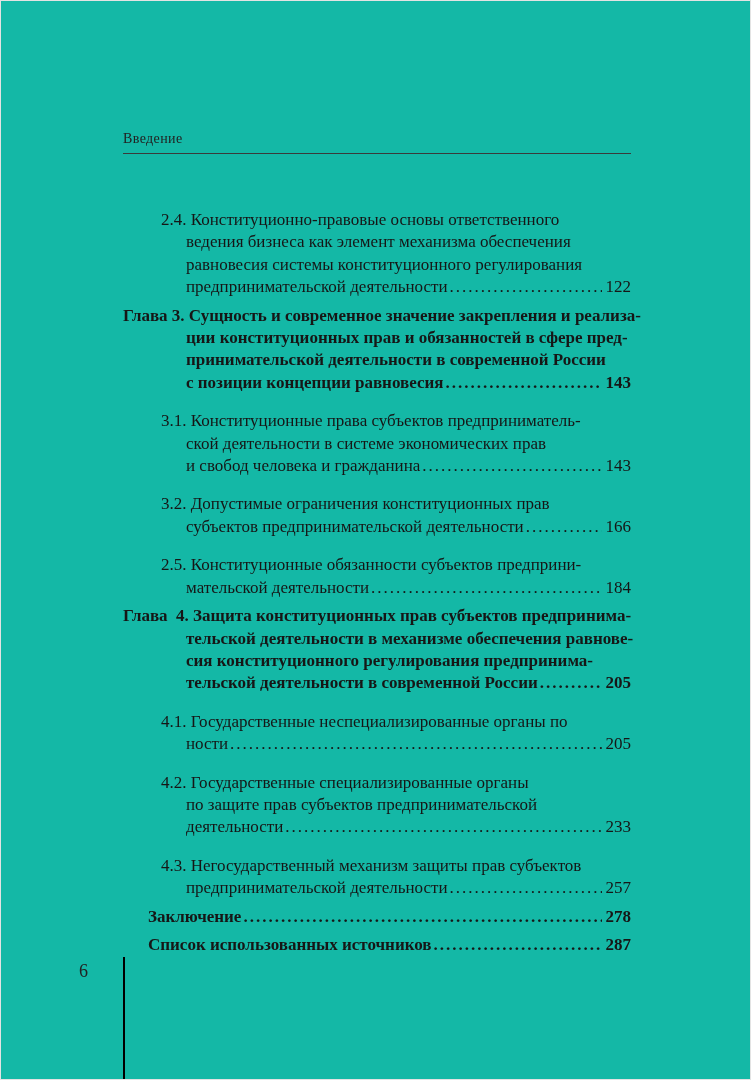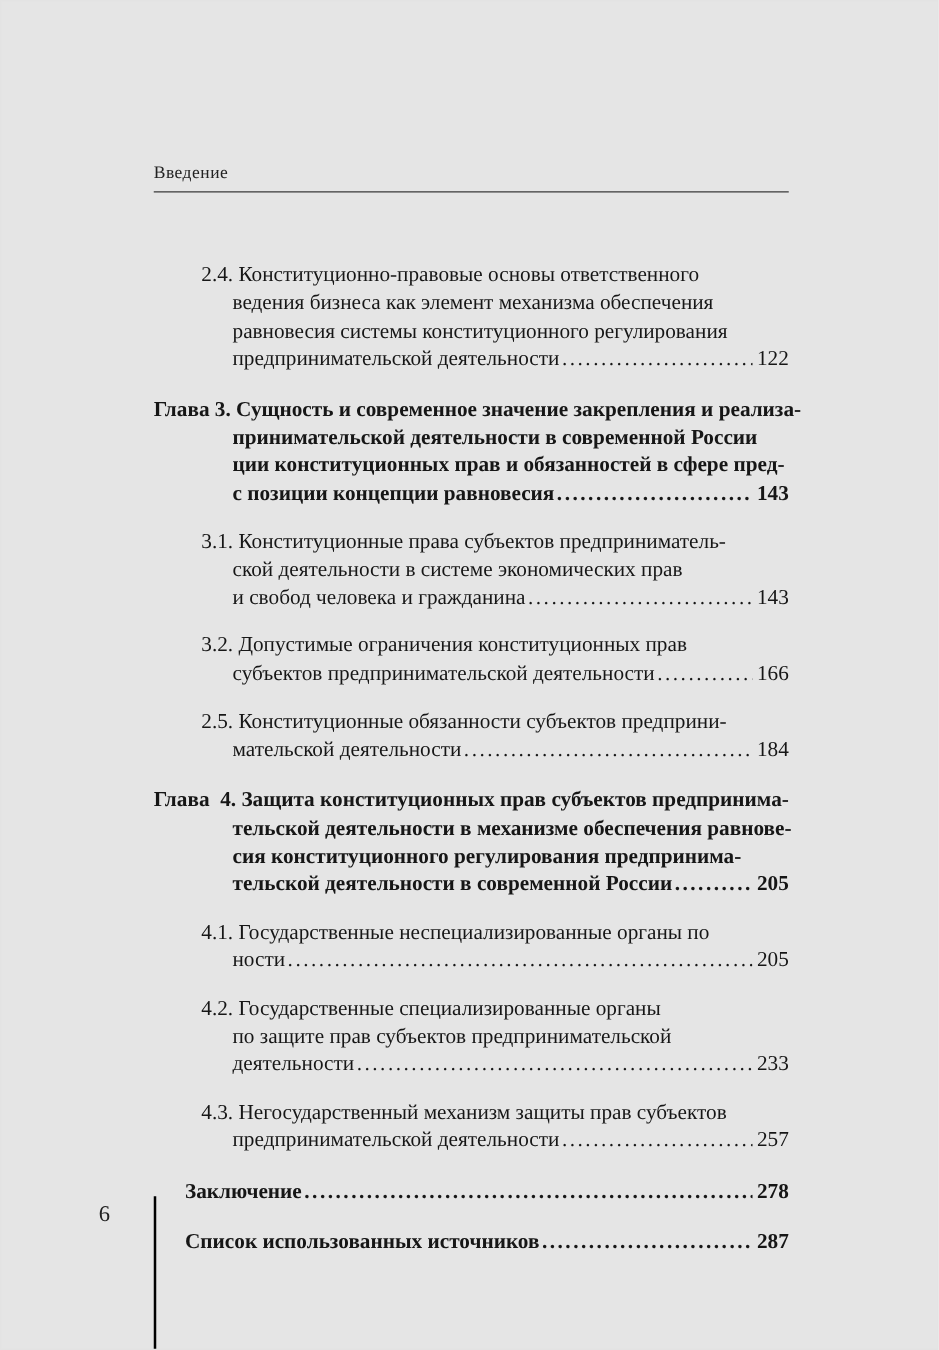--- a/index.html
+++ b/index.html
@@ -4,21 +4,21 @@
 <style>
   html, body {
     margin: 0;
     padding: 0;
     background: #ffffff;
   }
   .page {
     position: relative;
     width: 751px;
     height: 1080px;
-    background: #e5e5e5;
+    background: #14b8a6;
     box-sizing: border-box;
     border: 1px solid #e3e3e3;
     overflow: hidden;
     font-family: "Liberation Serif", "DejaVu Serif", serif;
     color: #161616;
   }
   .running-header {
     position: absolute;
     left: 122px;
     top: 130px;
@@ -36,21 +36,21 @@
     background: #3a3a3a;
   }
   .toc {
     position: absolute;
     left: 122px;
     top: 192px;
     width: 508px;
     font-size: 17px;
     line-height: 22.4px;
   }
-  .toc-entry.gap { margin-top: 18px; }
+  .toc-entry.gap { margin-top: 6px; }
   .toc-entry.chapter, .toc-entry.tail { font-weight: bold; }
   .toc-line { white-space: pre; }
   .toc-entry.chapter .toc-line.first { padding-left: 0; }
   .toc-entry.section .toc-line.first { padding-left: 38px; margin-top: 16px; }
   .toc-entry.tail .toc-line.first { padding-left: 25px; }
   .toc-line.cont { padding-left: 63px; }
   .toc-line.last { display: flex; }
   .line-text { flex: none; white-space: pre; }
   .leader {
     flex: 1 1 auto;
@@ -88,22 +88,22 @@
 
   <div class="toc">
       <div class="toc-entry section">
         <div class="toc-line first"><span class="line-text">2.4. Конституционно-правовые основы ответственного</span></div>
         <div class="toc-line cont"><span class="line-text">ведения бизнеса как элемент механизма обеспечения</span></div>
         <div class="toc-line cont"><span class="line-text">равновесия системы конституционного регулирования</span></div>
         <div class="toc-line cont last"><span class="line-text">предпринимательской деятельности</span><span class="leader"></span><span class="page-num">122</span></div>
       </div>
       <div class="toc-entry chapter gap">
         <div class="toc-line first"><span class="line-text">Глава 3. Сущность и современное значение закрепления и реализа-</span></div>
+        <div class="toc-line cont"><span class="line-text">ции конституционных прав и обязанностей в сфере пред-</span></div>
         <div class="toc-line cont"><span class="line-text">принимательской деятельности в современной России</span></div>
-        <div class="toc-line cont"><span class="line-text">ции конституционных прав и обязанностей в сфере пред-</span></div>
         <div class="toc-line cont last"><span class="line-text">с позиции концепции равновесия</span><span class="leader"></span><span class="page-num">143</span></div>
       </div>
       <div class="toc-entry section">
         <div class="toc-line first"><span class="line-text">3.1. Конституционные права субъектов предприниматель-</span></div>
         <div class="toc-line cont"><span class="line-text">ской деятельности в системе экономических прав</span></div>
         <div class="toc-line cont last"><span class="line-text">и свобод человека и гражданина</span><span class="leader"></span><span class="page-num">143</span></div>
       </div>
       <div class="toc-entry section">
         <div class="toc-line first"><span class="line-text">3.2. Допустимые ограничения конституционных прав</span></div>
         <div class="toc-line cont last"><span class="line-text">субъектов предпринимательской деятельности</span><span class="leader"></span><span class="page-num">166</span></div>

